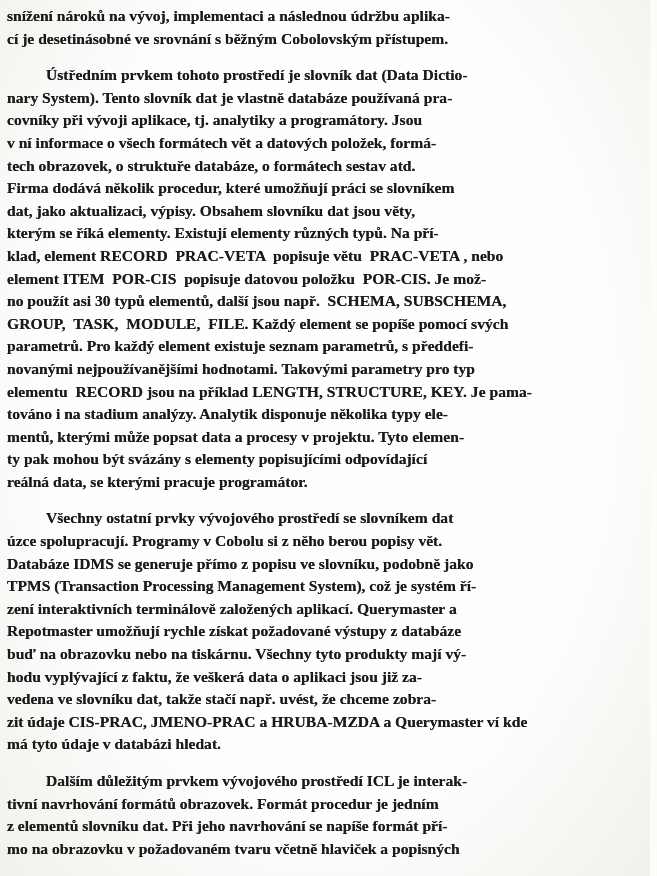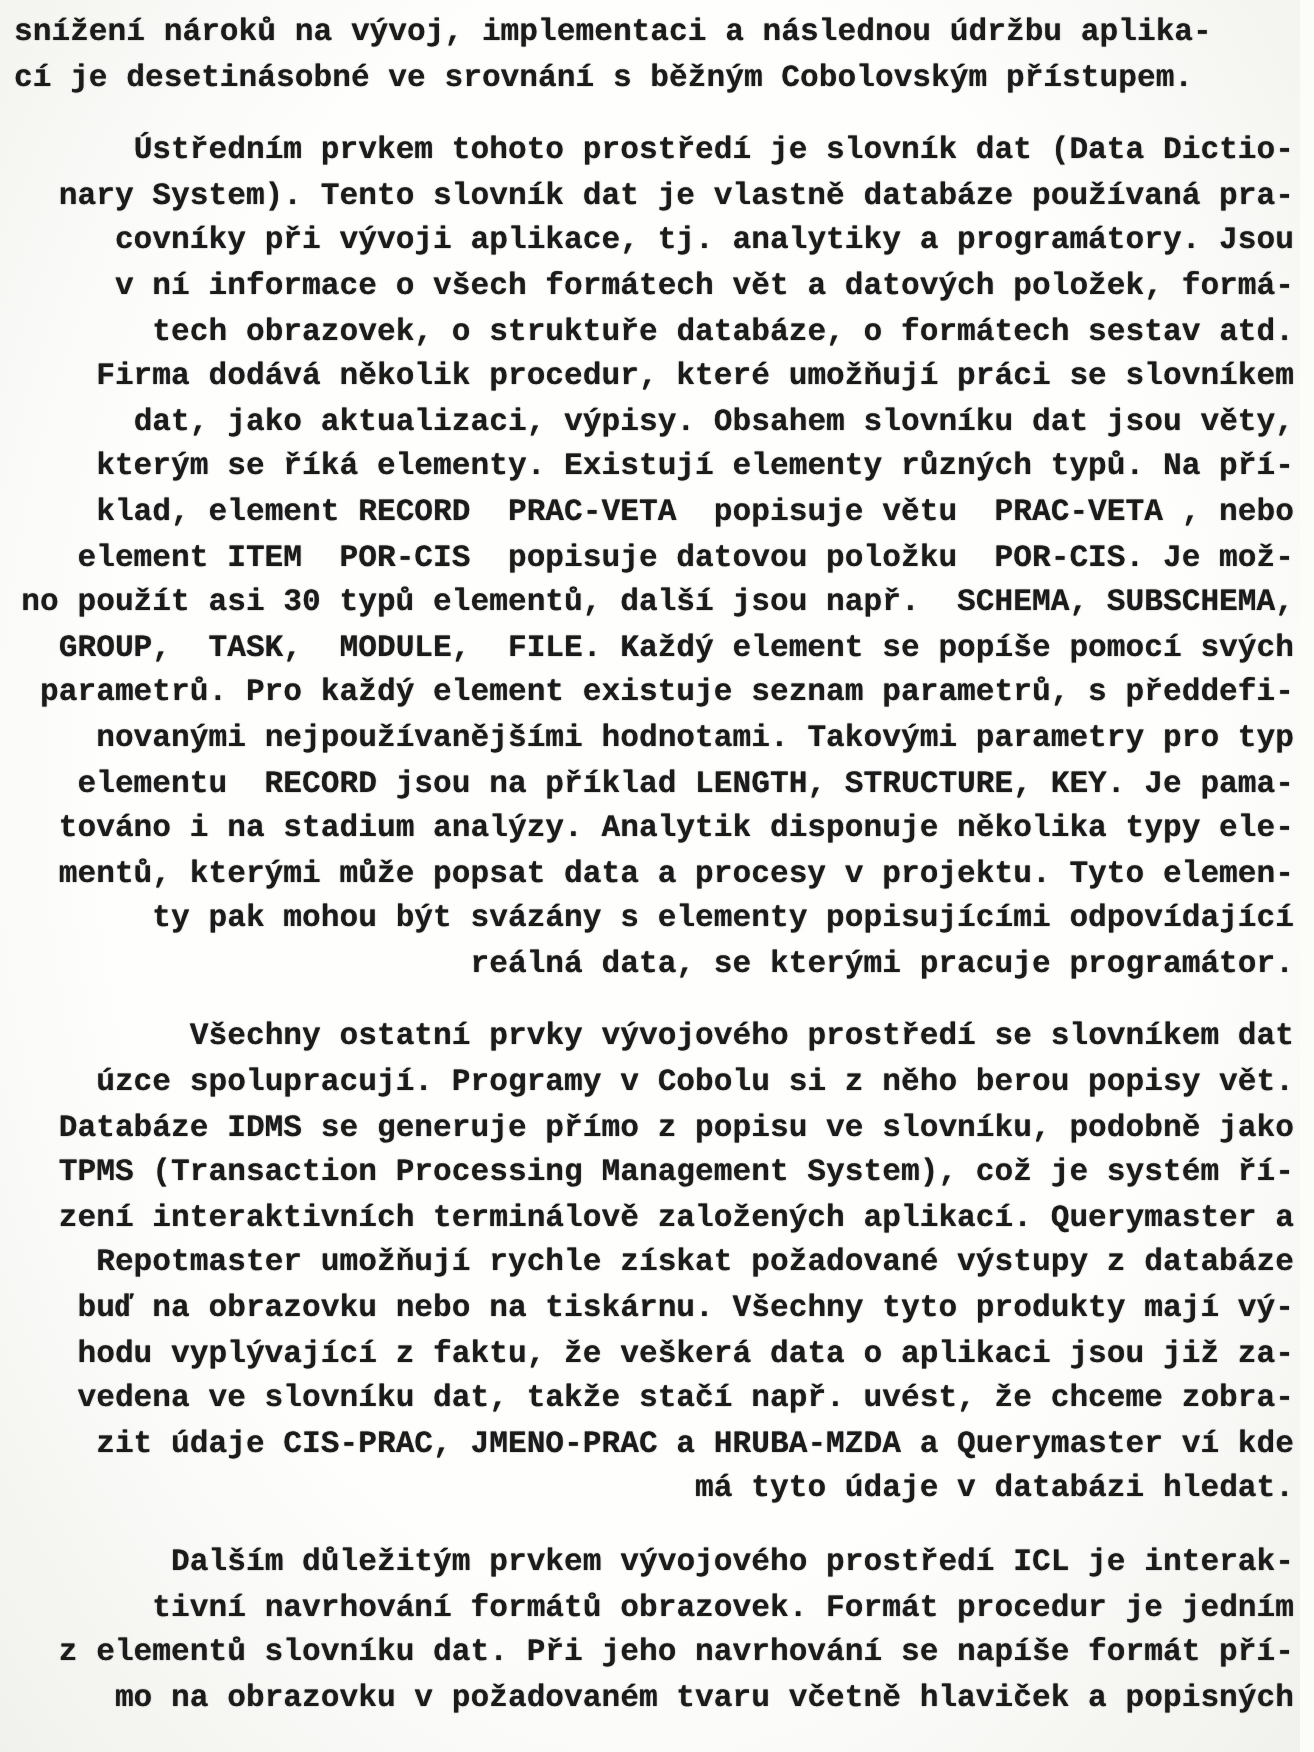--- a/index.html
+++ b/index.html
@@ -12,34 +12,33 @@
     overflow: hidden;
     background: var(--paper, #fcfcf9);
   }
   .scan-page {
     box-sizing: border-box;
     width: 650px;
     height: 876px;
     padding: 5px 3px 0 7px;
     background:
       radial-gradient(ellipse at 50% 45%, rgba(255,255,255,0.6) 60%, rgba(205,205,198,0.25) 100%);
-    font-family: Liberation Mono, monospace;
+    font-family: Liberation Serif, serif;
     font-weight: bold;
     font-size: 15.6px;
     line-height: 22.6px;
     color: var(--ink, #1b1b1b);
     text-shadow: 0 0 0.6px rgba(25,25,25,0.75);
   }
   .scan-page p {
     margin: 0 0 14px 0;
     white-space: pre-wrap;
   }
   .scan-page p.indent {
     text-indent: 39px;
-    text-align: right;
   }
   .scan-page p:last-child {
     margin-bottom: 0;
   }
 </style>
 </head>
 <body style="--paper: #fcfcf9; --ink: #1b1b1b;">
 
 <main class="scan-page">
   <div>

